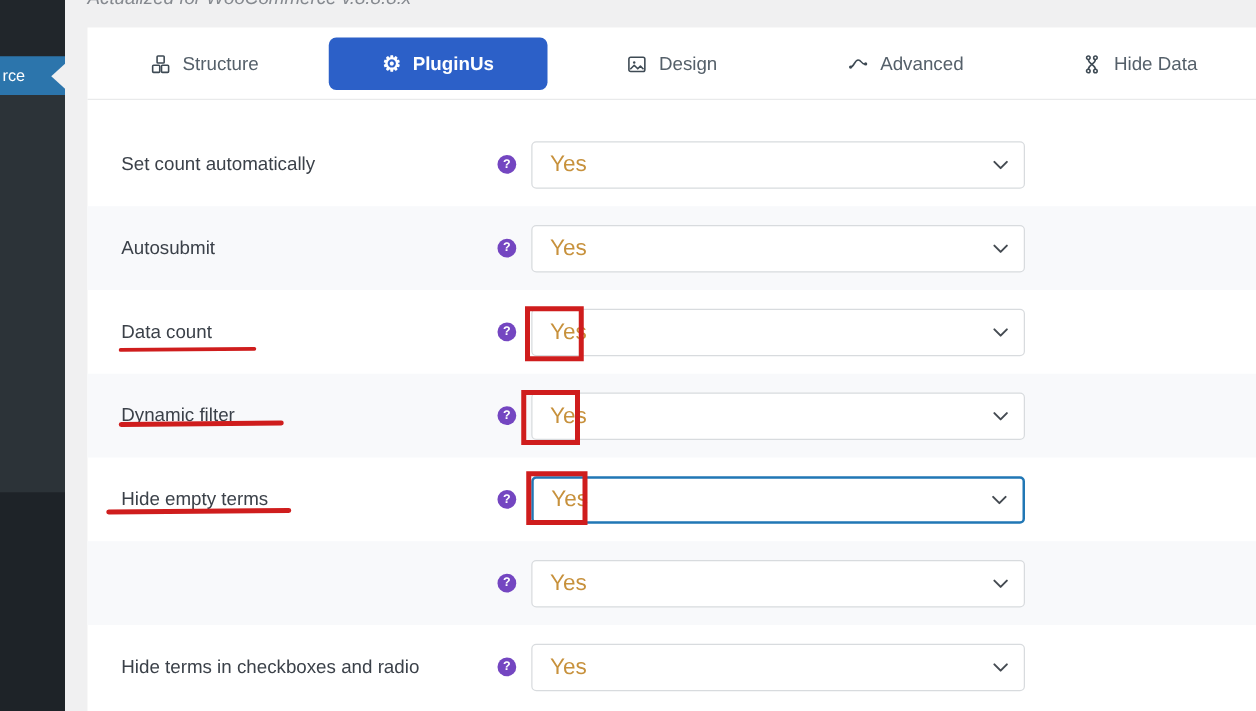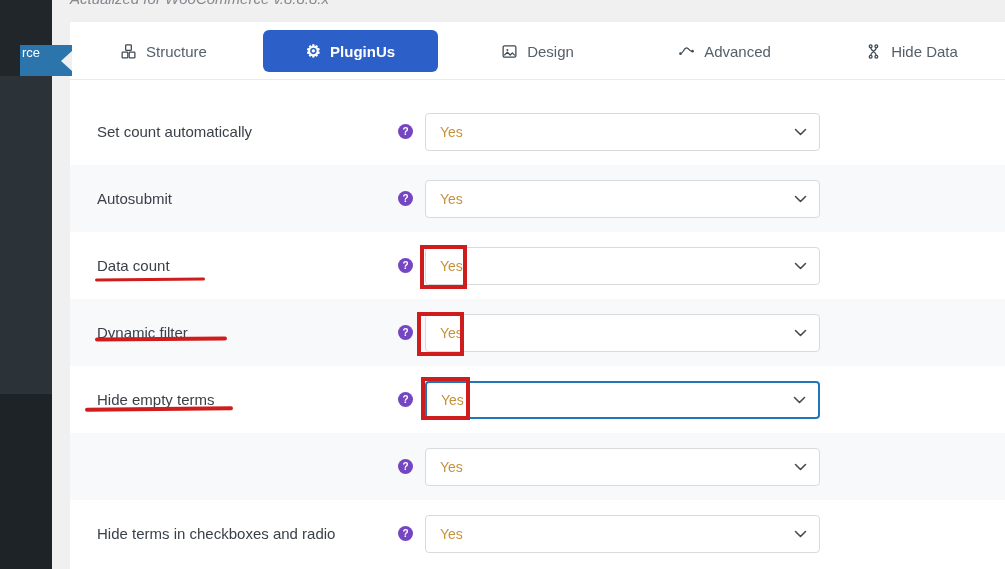--- a/index.html
+++ b/index.html
@@ -4,22 +4,22 @@
 <style>
   html,body{margin:0;padding:0;background:#fff;}
   .screen{position:relative;width:1005px;height:569px;overflow:hidden;background:#f0f0f1;
           font-family:"Liberation Sans",sans-serif;-webkit-font-smoothing:antialiased;}
 
   
   .sidebar{position:absolute;left:0;top:0;width:52px;height:569px;background:#21262b;}
   .sb-sub{position:absolute;left:0;top:76px;width:52px;height:318px;background:#2c3338;}
   .sb-lower{position:absolute;left:0;top:394px;width:52px;height:175px;background:#1e2328;}
   .sb-active{position:absolute;left:0;top:45px;width:52px;height:31px;background:#2c75ac;
-             color:#fff;font-size:13px;display:flex;align-items:flex-start;padding-left:2px;
-             box-sizing:border-box;z-index:2;margin-left:20px;}
+             color:#fff;font-size:13px;display:flex;align-items:center;padding-left:2px;
+             box-sizing:border-box;z-index:2;}
   .sb-arrow{position:absolute;right:0;top:50%;transform:translateY(-50%);width:0;height:0;
             border-top:10px solid transparent;border-bottom:10px solid transparent;
             border-right:11px solid #f0f0f1;}
 
   
   .main{position:absolute;left:52px;top:0;width:953px;height:569px;background:#f0f0f1;}
   .top-note{position:absolute;left:18px;top:-10px;font-style:italic;font-size:15px;
             color:#85898f;white-space:nowrap;}
   .card{position:absolute;left:18px;top:22px;width:935px;height:547px;background:#fff;}
 
@@ -37,21 +37,21 @@
   .row{position:relative;height:67px;display:flex;align-items:center;padding-left:27px;
        box-sizing:border-box;}
   .row:nth-child(even){background:#f8f9fb;}
   .row-label{font-size:15px;color:#3b4149;}
   .help{position:absolute;left:328px;top:50%;margin-top:-7.5px;width:15px;height:15px;
         border-radius:50%;background:#7446c1;color:#fff;font-size:10px;font-weight:bold;
         display:flex;align-items:center;justify-content:center;cursor:pointer;}
   .select{position:absolute;left:355px;top:50%;transform:translateY(-50%);width:395px;
           height:38px;background:#fff;border:1px solid #d8dbde;border-radius:4px;
           display:flex;align-items:center;padding-left:14px;box-sizing:border-box;cursor:pointer;}
-  .sval{font-size:14px;color:#c7913c;}
+  .sval{font-size:18px;color:#c7913c;}
   .chev{position:absolute;right:12px;top:50%;transform:translateY(-50%);}
   .row.focused .select{border:2px solid #2177b5;}
 
   
   .red-box{position:absolute;border:4px solid #cf1d1d;box-sizing:border-box;z-index:3;
            pointer-events:none;}
   .red-line{position:absolute;background:#cf1d1d;border-radius:2px;transform:rotate(-0.5deg);
             z-index:3;pointer-events:none;}
   .rb-3{left:350px;top:13px;width:47px;height:44px;}
   .rl-3{left:25px;top:46px;width:110px;height:3px;}

